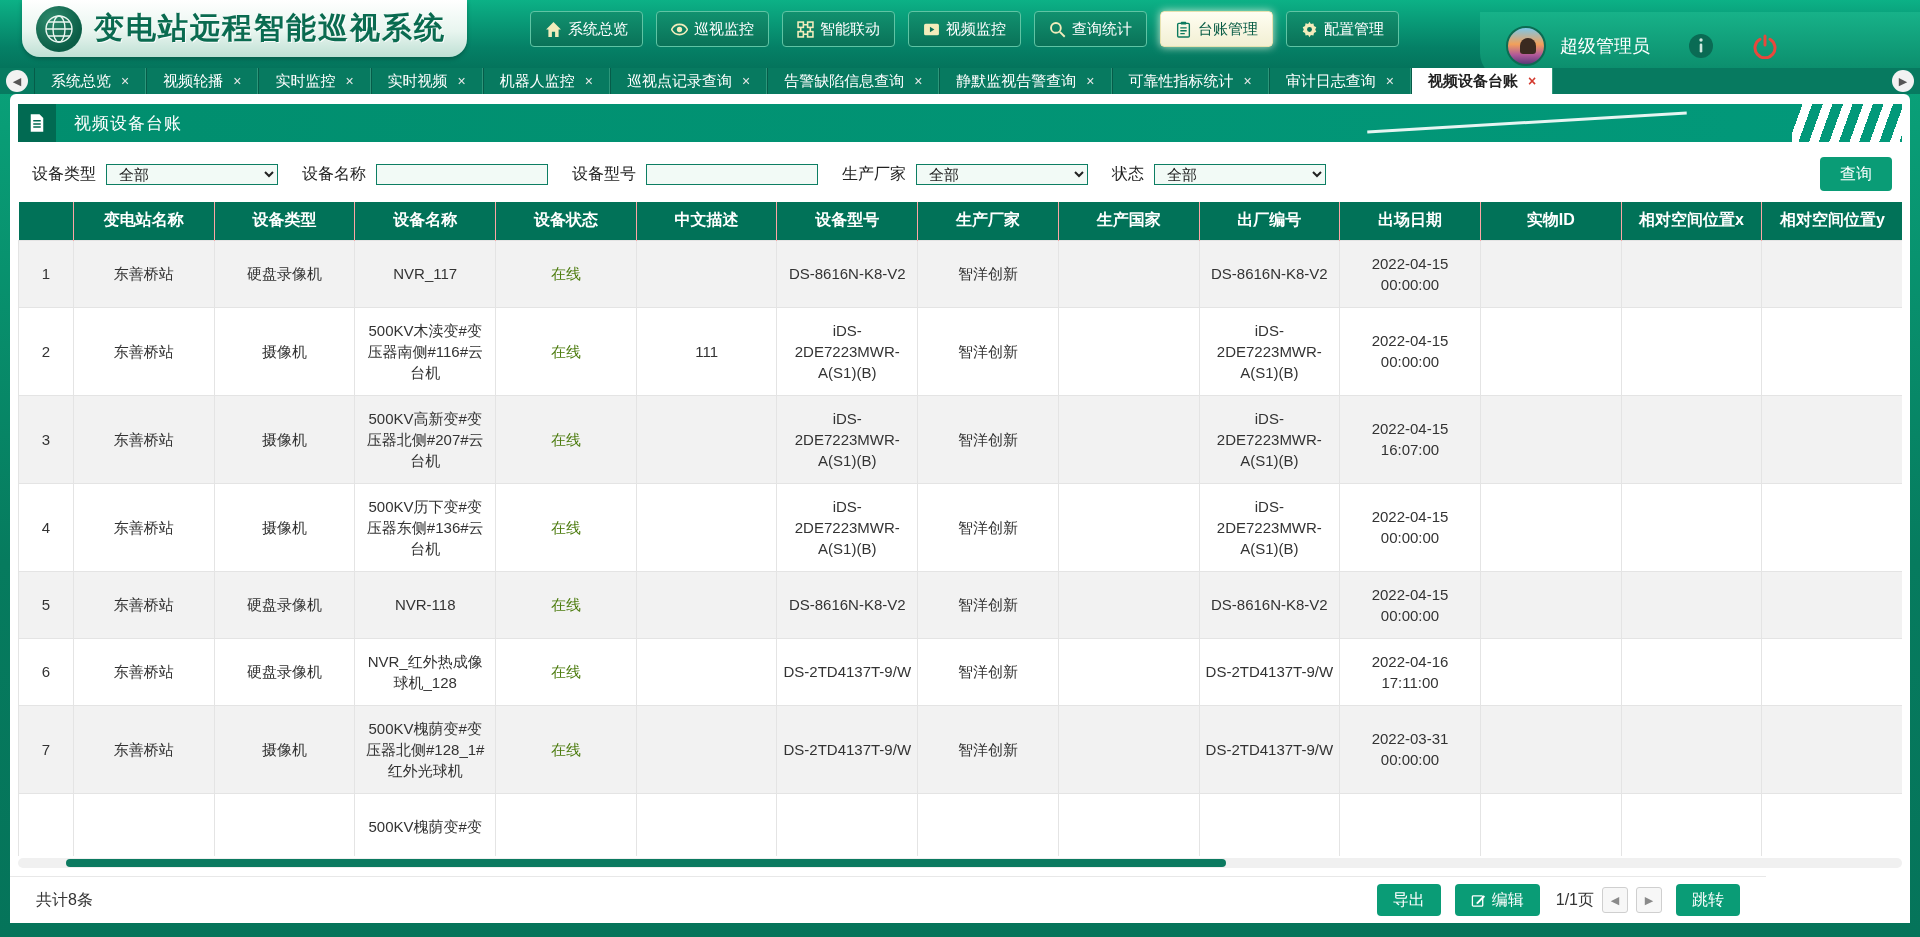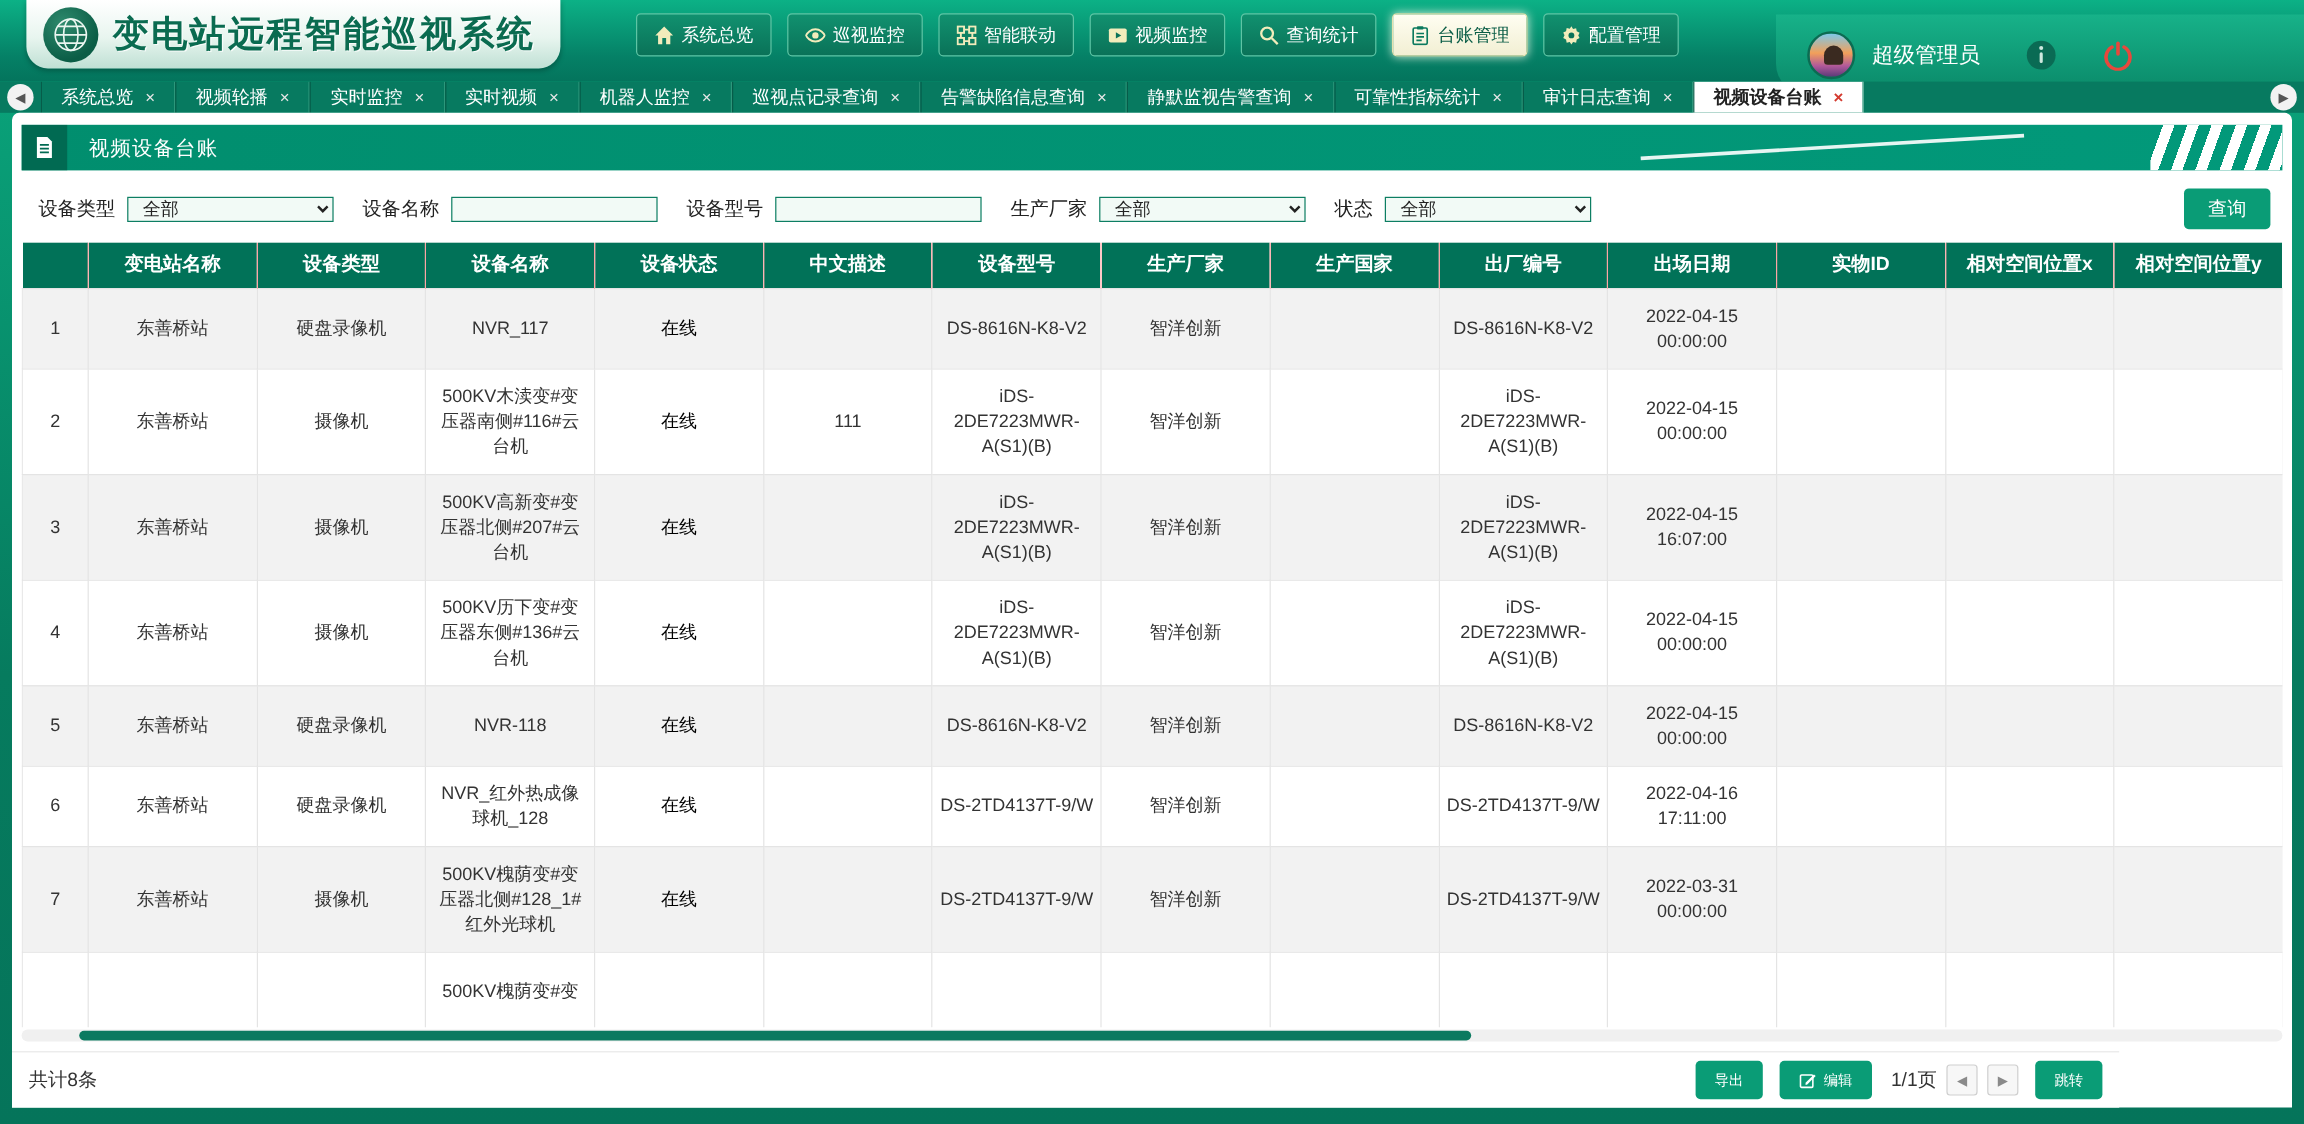--- a/index.html
+++ b/index.html
@@ -56,31 +56,31 @@
   .table-wrap{position:absolute;left:8px;top:108px;width:1884px;height:654px;overflow:hidden;}
   table{border-collapse:collapse;table-layout:fixed;width:1884px;}
   col.c-idx{width:55px;}
   col.c-std{width:140.7px;}
   thead th{background:#017258;color:#fff;font-size:16px;font-weight:bold;height:38px;border-left:1px solid #fca5a5;white-space:nowrap;overflow:hidden;}
   thead th:first-child{border-left:none;}
   tbody td{border:1px solid #e4e4e4;text-align:center;font-size:15px;color:#333;padding:12px 6px;line-height:21px;word-break:break-word;}
   tbody tr.odd{background:#f2f2f2;}
   tbody tr.even{background:#ffffff;}
   tbody tr{height:66px;}
-  td.online{color:#000000;}
+  td.online{color:#4d7c0f;}
 
   
   .hscroll{position:absolute;left:8px;top:764px;width:1884px;height:10px;background:#f0f0f0;border-radius:5px;}
   .hscroll .thumb{position:absolute;left:48px;top:1px;width:1160px;height:8px;background:#0c7a60;border-radius:4px;cursor:pointer;}
 
   
-  .footer{position:absolute;left:0;top:782px;width:1756px;height:47px;background:#fff;border-top:1px solid #e8e8e8;display:flex;align-items:center;padding:0 14px;font-size:16px;color:#333;}
+  .footer{position:absolute;left:0;top:782px;width:1756px;height:47px;background:#fff;border-top:1px solid #e8e8e8;display:flex;align-items:center;padding:0 26px;font-size:16px;color:#333;}
   .total{white-space:nowrap;}
   .footer .spacer{flex:1;}
-  .f-btn{height:32px;padding:0 16px;background:#0a9c76;color:#fff;border:none;border-radius:4px;font-size:12px;cursor:pointer;display:flex;align-items:center;gap:6px;margin-left:14px;white-space:nowrap;}
+  .f-btn{height:32px;padding:0 16px;background:#0a9c76;color:#fff;border:none;border-radius:4px;font-size:16px;cursor:pointer;display:flex;align-items:center;gap:6px;margin-left:14px;white-space:nowrap;}
   .f-btn svg{width:15px;height:15px;}
   .page-ind{margin-left:16px;white-space:nowrap;}
   .pg-arrow{width:26px;height:26px;margin-left:8px;background:#f7f7f7;border:1px solid #cfcfcf;border-radius:3px;color:#8a8a8a;font-size:11px;display:flex;align-items:center;justify-content:center;cursor:pointer;}
 </style>
 </head>
 <body>
 
 <div class="header">
   <div class="logo-panel">
     <div class="logo">

